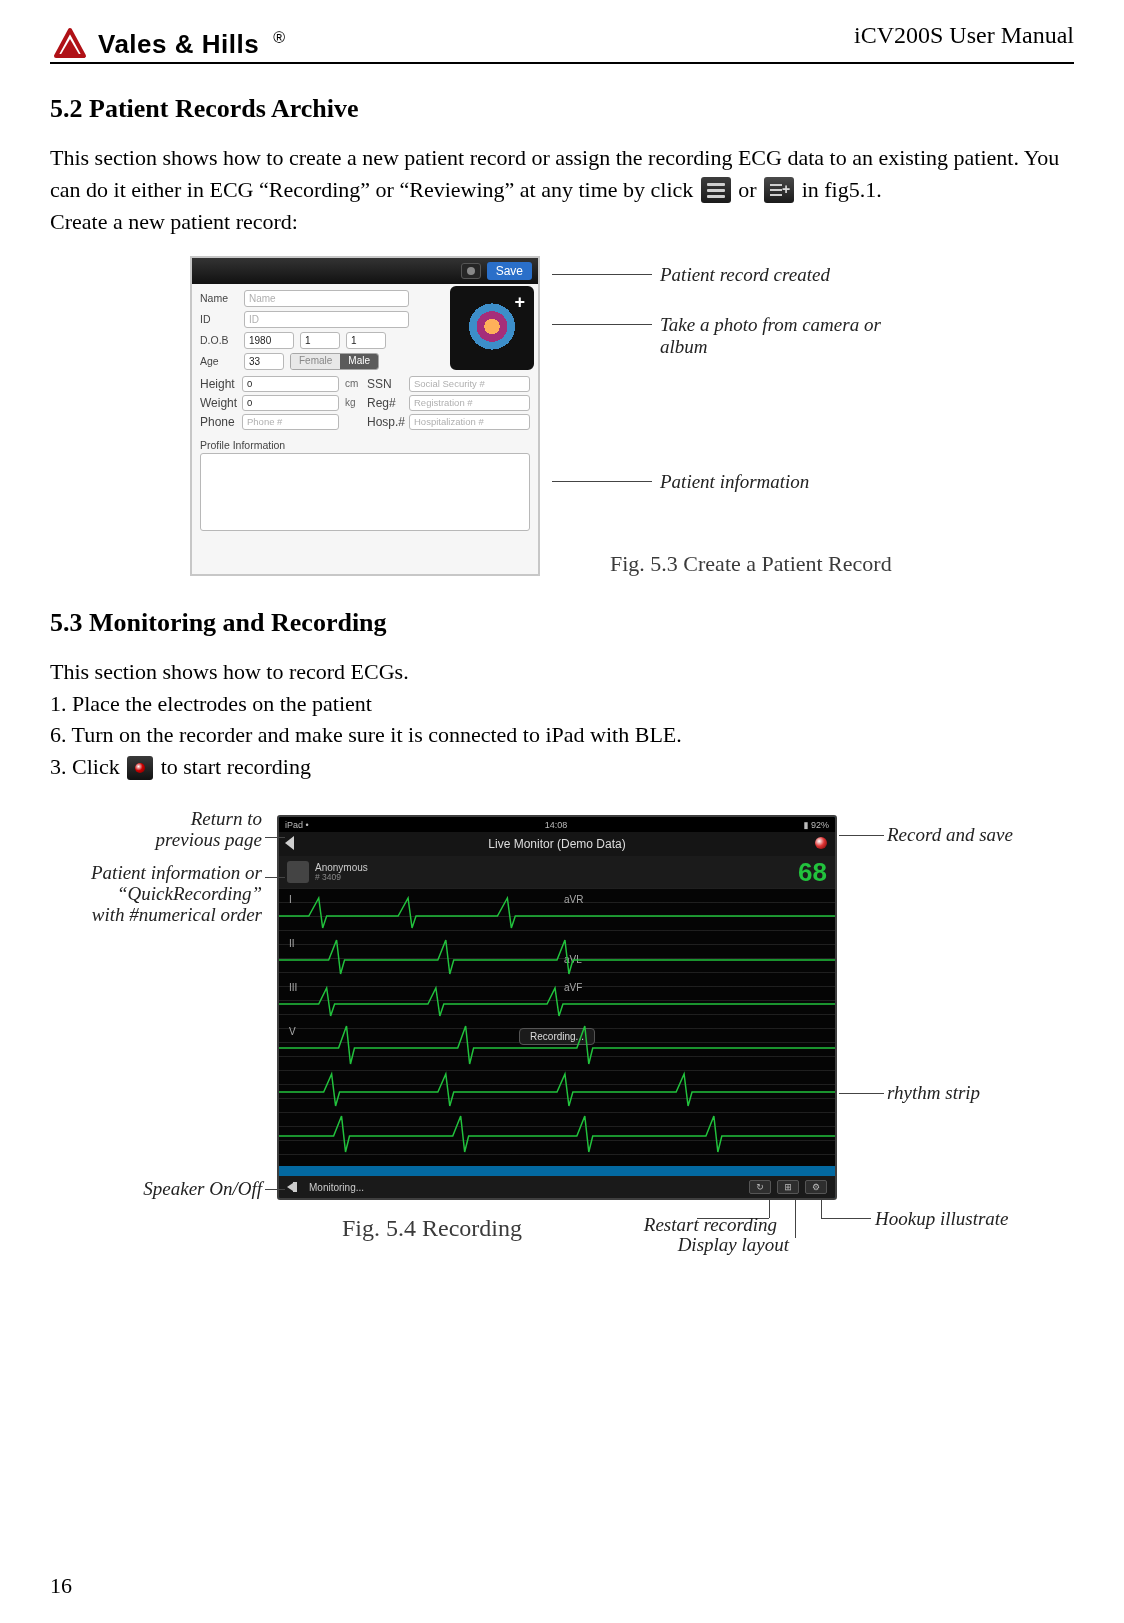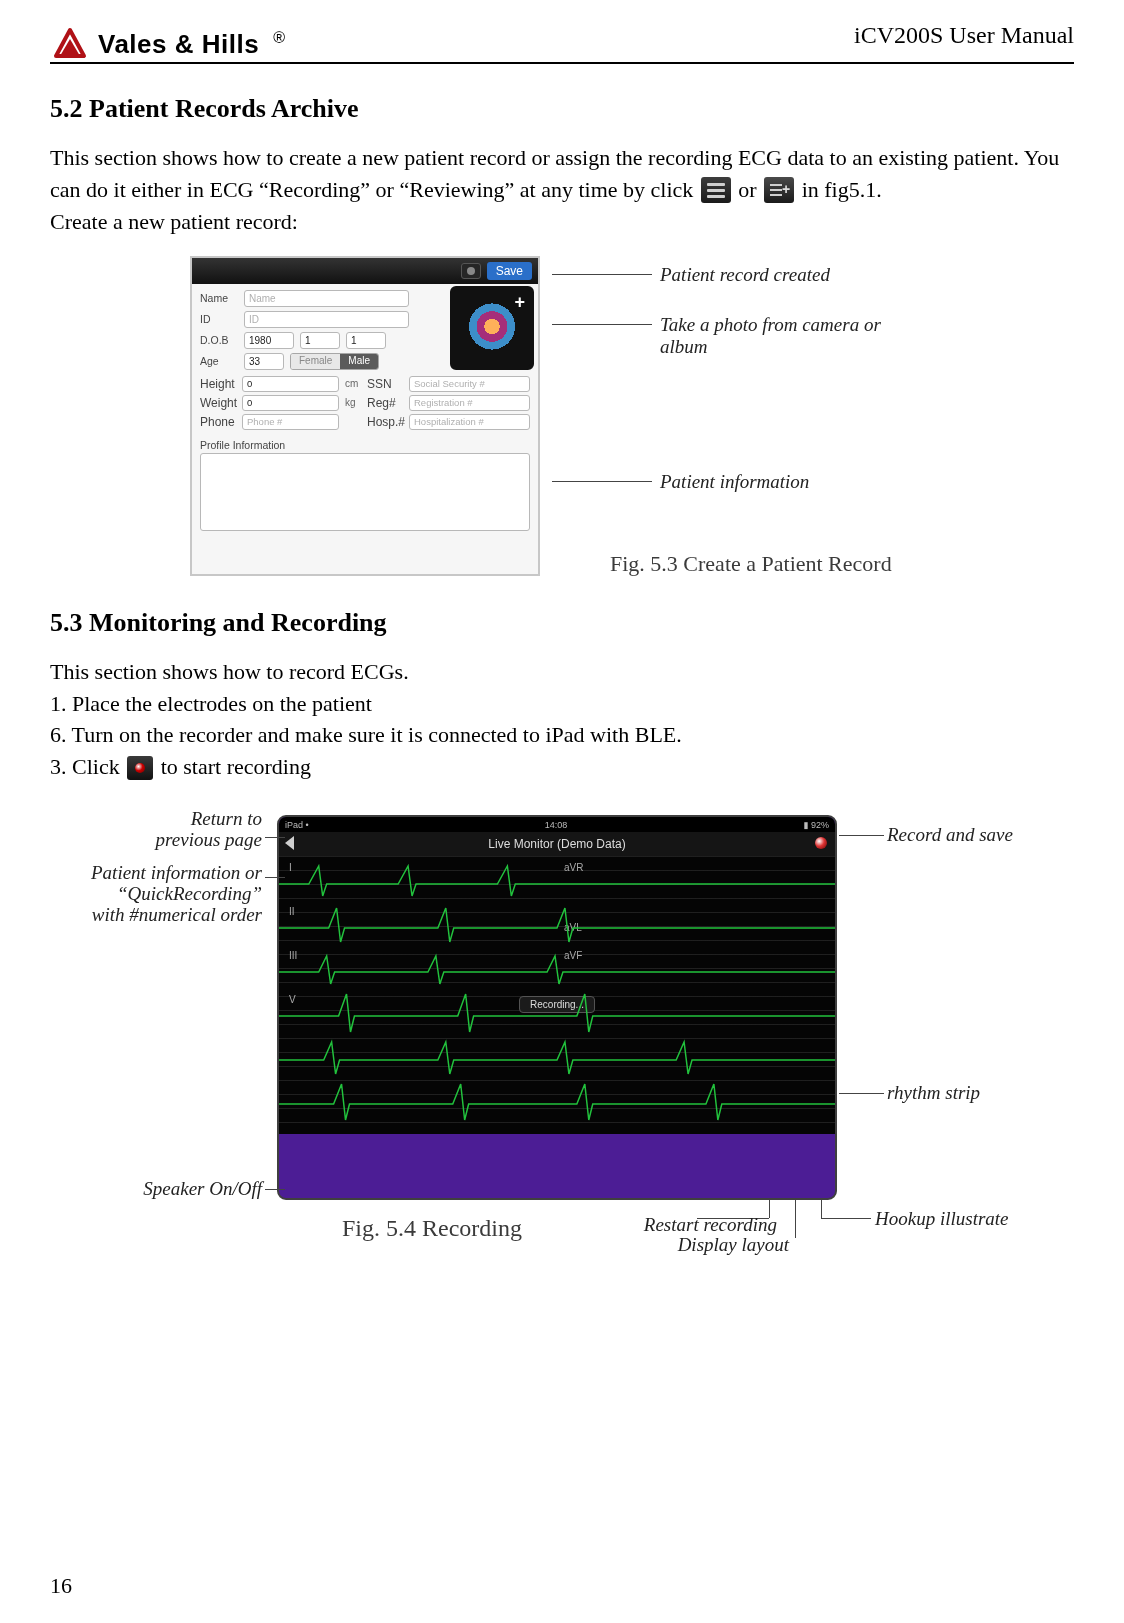--- a/index.html
+++ b/index.html
@@ -230,23 +230,23 @@
   .fig54-wrap {
     position: relative;
     margin: 14px auto 0 auto;
     width: 1010px;
     height: 470px;
   }
   .fig54-dev {
     position: absolute;
     left: 220px; top: 18px;
     width: 560px; height: 385px;
-    background: #4c1d95;
+    background: #0369a1;
     border: 2px solid #3f3f3f;
-    border-radius: 9px;
+    border-radius: 3px;
     overflow: hidden;
     font-family: Arial, Helvetica, sans-serif;
   }
   .fig54-status {
     height: 15px; background: #000; color: #bbb; font-size: 9px;
     display: flex; justify-content: space-between; padding: 0 6px; align-items: center;
   }
   .fig54-title {
     height: 24px; background: #151515; color: #ddd; font-size: 12px;
     display: flex; align-items: center; justify-content: center; position: relative;
@@ -461,20 +461,30 @@
     <div class="fig54-status">
       <span>iPad •</span>
       <span>14:08</span>
       <span>▮ 92%</span>
     </div>
     <div class="fig54-title">
       <span class="fig54-back"></span>
       <span>Live Monitor (Demo Data)</span>
       <span class="fig54-rec"></span>
     </div>
+    <div class="fig54-infobar">
+      <div class="fig54-anon">
+        <span class="fig54-avatar"></span>
+        <span class="fig54-anon-txt">
+          <div>Anonymous</div>
+          <div class="sub"># 3409</div>
+        </span>
+      </div>
+      <span class="fig54-hr">68</span>
+    </div>
     <div class="fig54-grid">
       <span class="fig54-lead" style="top:6px">I</span>
       <span class="fig54-lead" style="left:285px;top:6px">aVR</span>
       <span class="fig54-lead" style="top:50px">II</span>
       <span class="fig54-lead" style="left:285px;top:66px">aVL</span>
       <span class="fig54-lead" style="top:94px">III</span>
       <span class="fig54-lead" style="left:285px;top:94px">aVF</span>
       <span class="fig54-lead" style="top:138px">V</span>
       <div class="fig54-badge" style="top:140px">Recording...</div>
 
@@ -502,20 +512,31 @@
           <svg viewBox="0 0 560 56" preserveAspectRatio="none">
             <path d="M0 28 L45 28 L53 10 L57 42 L61 28 L160 28 L168 10 L172 42 L176 28 L280 28 L288 10 L292 42 L296 28 L400 28 L408 10 L412 42 L416 28 L560 28" stroke="#22c23d" stroke-width="1.5" fill="none"></path>
           </svg>
         </div>
       <div class="trace" style="top:248px">
           <svg viewBox="0 0 560 56" preserveAspectRatio="none">
             <path d="M0 28 L55 28 L63 8 L67 44 L71 28 L175 28 L183 8 L187 44 L191 28 L300 28 L308 8 L312 44 L316 28 L430 28 L438 8 L442 44 L446 28 L560 28" stroke="#22c23d" stroke-width="1.5" fill="none"></path>
           </svg>
         </div>
     </div>
+    <div class="fig54-bottom">
+      <div style="display:flex;align-items:center;gap:6px">
+        <span class="fig54-speaker"></span>
+        <span>Monitoring...</span>
+      </div>
+      <div class="fig54-tools">
+        <span class="fig54-tool">↻</span>
+        <span class="fig54-tool">⊞</span>
+        <span class="fig54-tool">⚙</span>
+      </div>
+    </div>
   </div>
 
   <span class="annot54" style="top:12px;left:85px;text-align:right;width:120px">Return to previous page</span>
   <div class="aline54 h" style="top:40px;left:208px;width:20px"></div>
   <span class="annot54" style="top:66px;left:30px;text-align:right;width:175px">Patient information or “QuickRecording” with #numerical order</span>
   <div class="aline54 h" style="top:80px;left:208px;width:20px"></div>
   <span class="annot54" style="top:382px;left:60px;text-align:right;width:145px">Speaker On/Off</span>
   <div class="aline54 h" style="top:392px;left:208px;width:20px"></div>
 
   <span class="annot54" style="top:28px;left:830px">Record and save</span>

